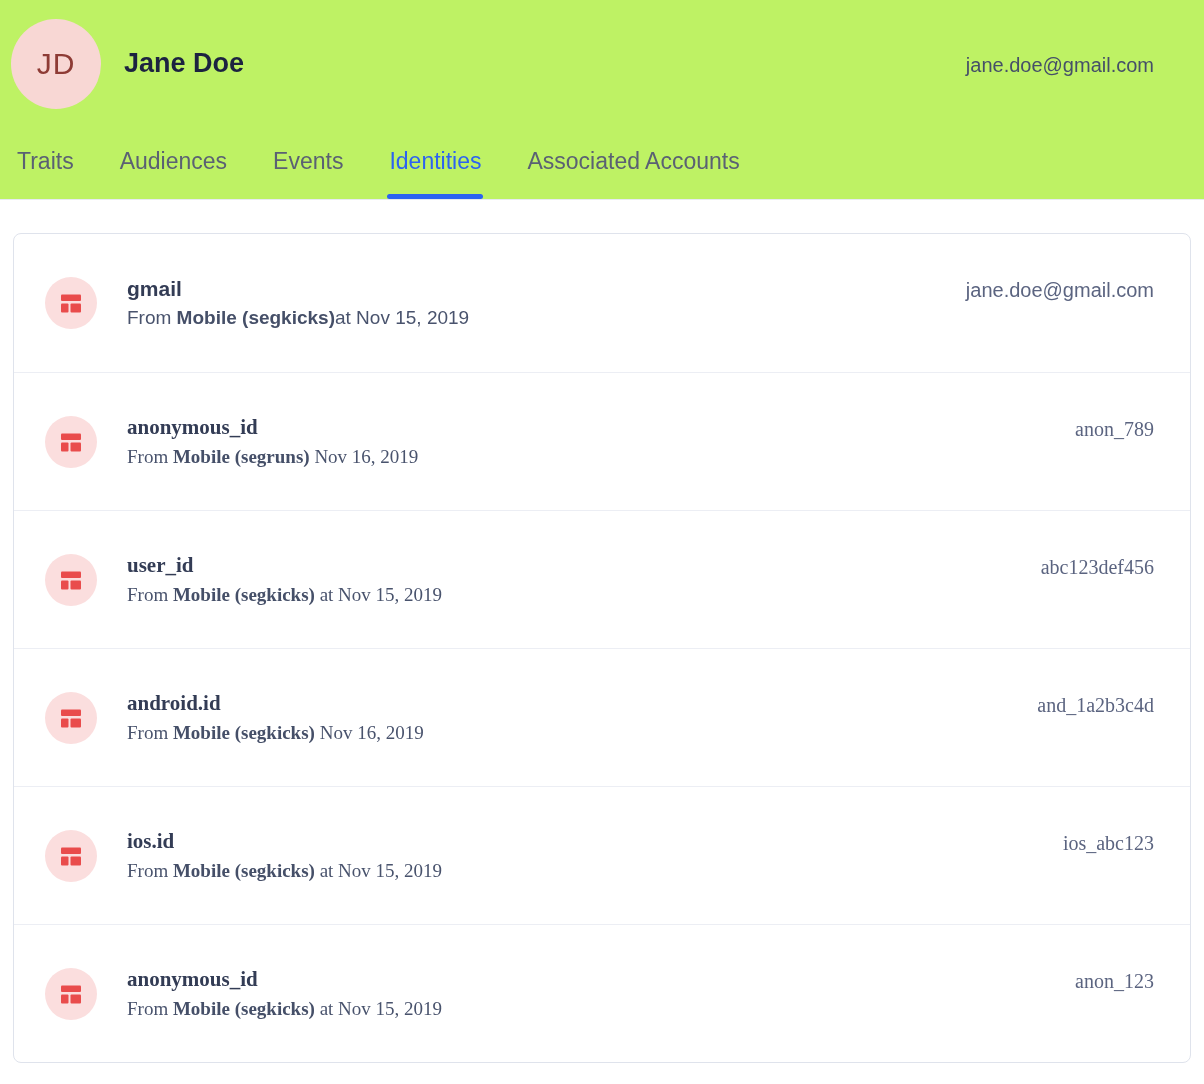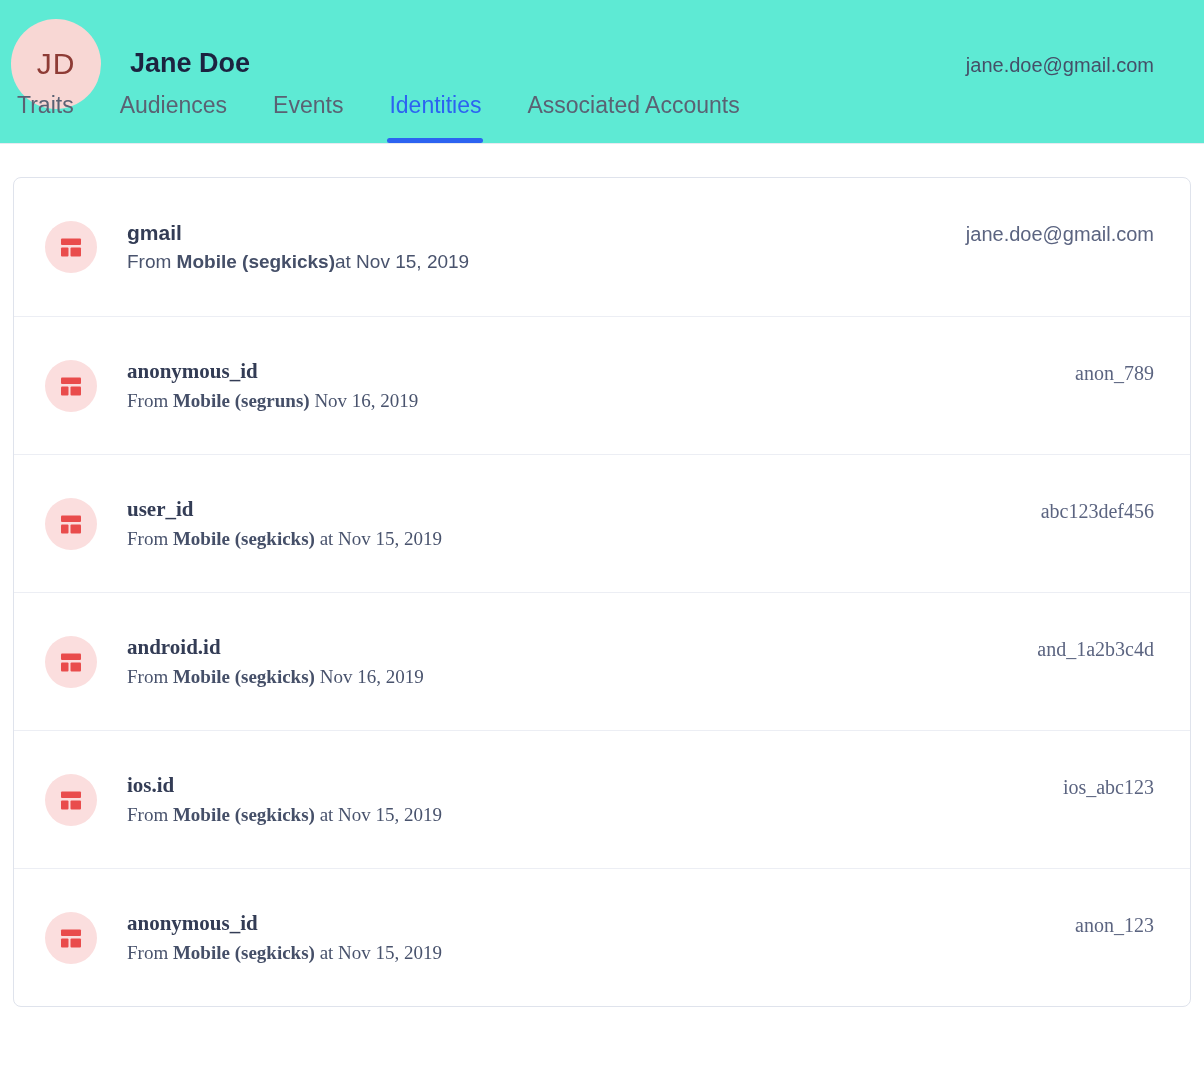--- a/index.html
+++ b/index.html
@@ -1,25 +1,25 @@
 <!DOCTYPE html>
 <html><head>
 <meta charset="utf-8">
 <style>
   * { margin:0; padding:0; box-sizing:border-box; }
   html,body { width:1204px; height:1084px; background:#ffffff;
     font-family:"Liberation Sans", sans-serif; color:#343d55; }
 
   
-  .header { position:relative; height:144px; background:#5eead4;
+  .header { position:relative; height:200px; background:#bef264;
     border-bottom:1px solid #e7eaf1; }
   .avatar { position:absolute; left:11px; top:19px; width:90px; height:90px;
     border-radius:50%; background:#f8d7d4; display:flex; align-items:center;
     justify-content:center; font-size:30px; color:#8e3b35; letter-spacing:1px; }
-  .profile-name { position:absolute; left:130px; top:48px; font-size:27px;
+  .profile-name { position:absolute; left:124px; top:48px; font-size:27px;
     font-weight:700; color:#1c2340; }
   .profile-email { position:absolute; right:50px; top:54px; font-size:20px;
     color:#454f68; }
 
   
   .tabs { position:absolute; left:17px; bottom:0; display:flex; gap:46px; }
   .tab { position:relative; padding-bottom:24px; font-size:23px;
     color:#5a6173; cursor:pointer; }
   .tab.active { color:#2c63f1; font-weight:400; }
   .tab.active::after { content:""; position:absolute; left:-2px; right:-2px;

